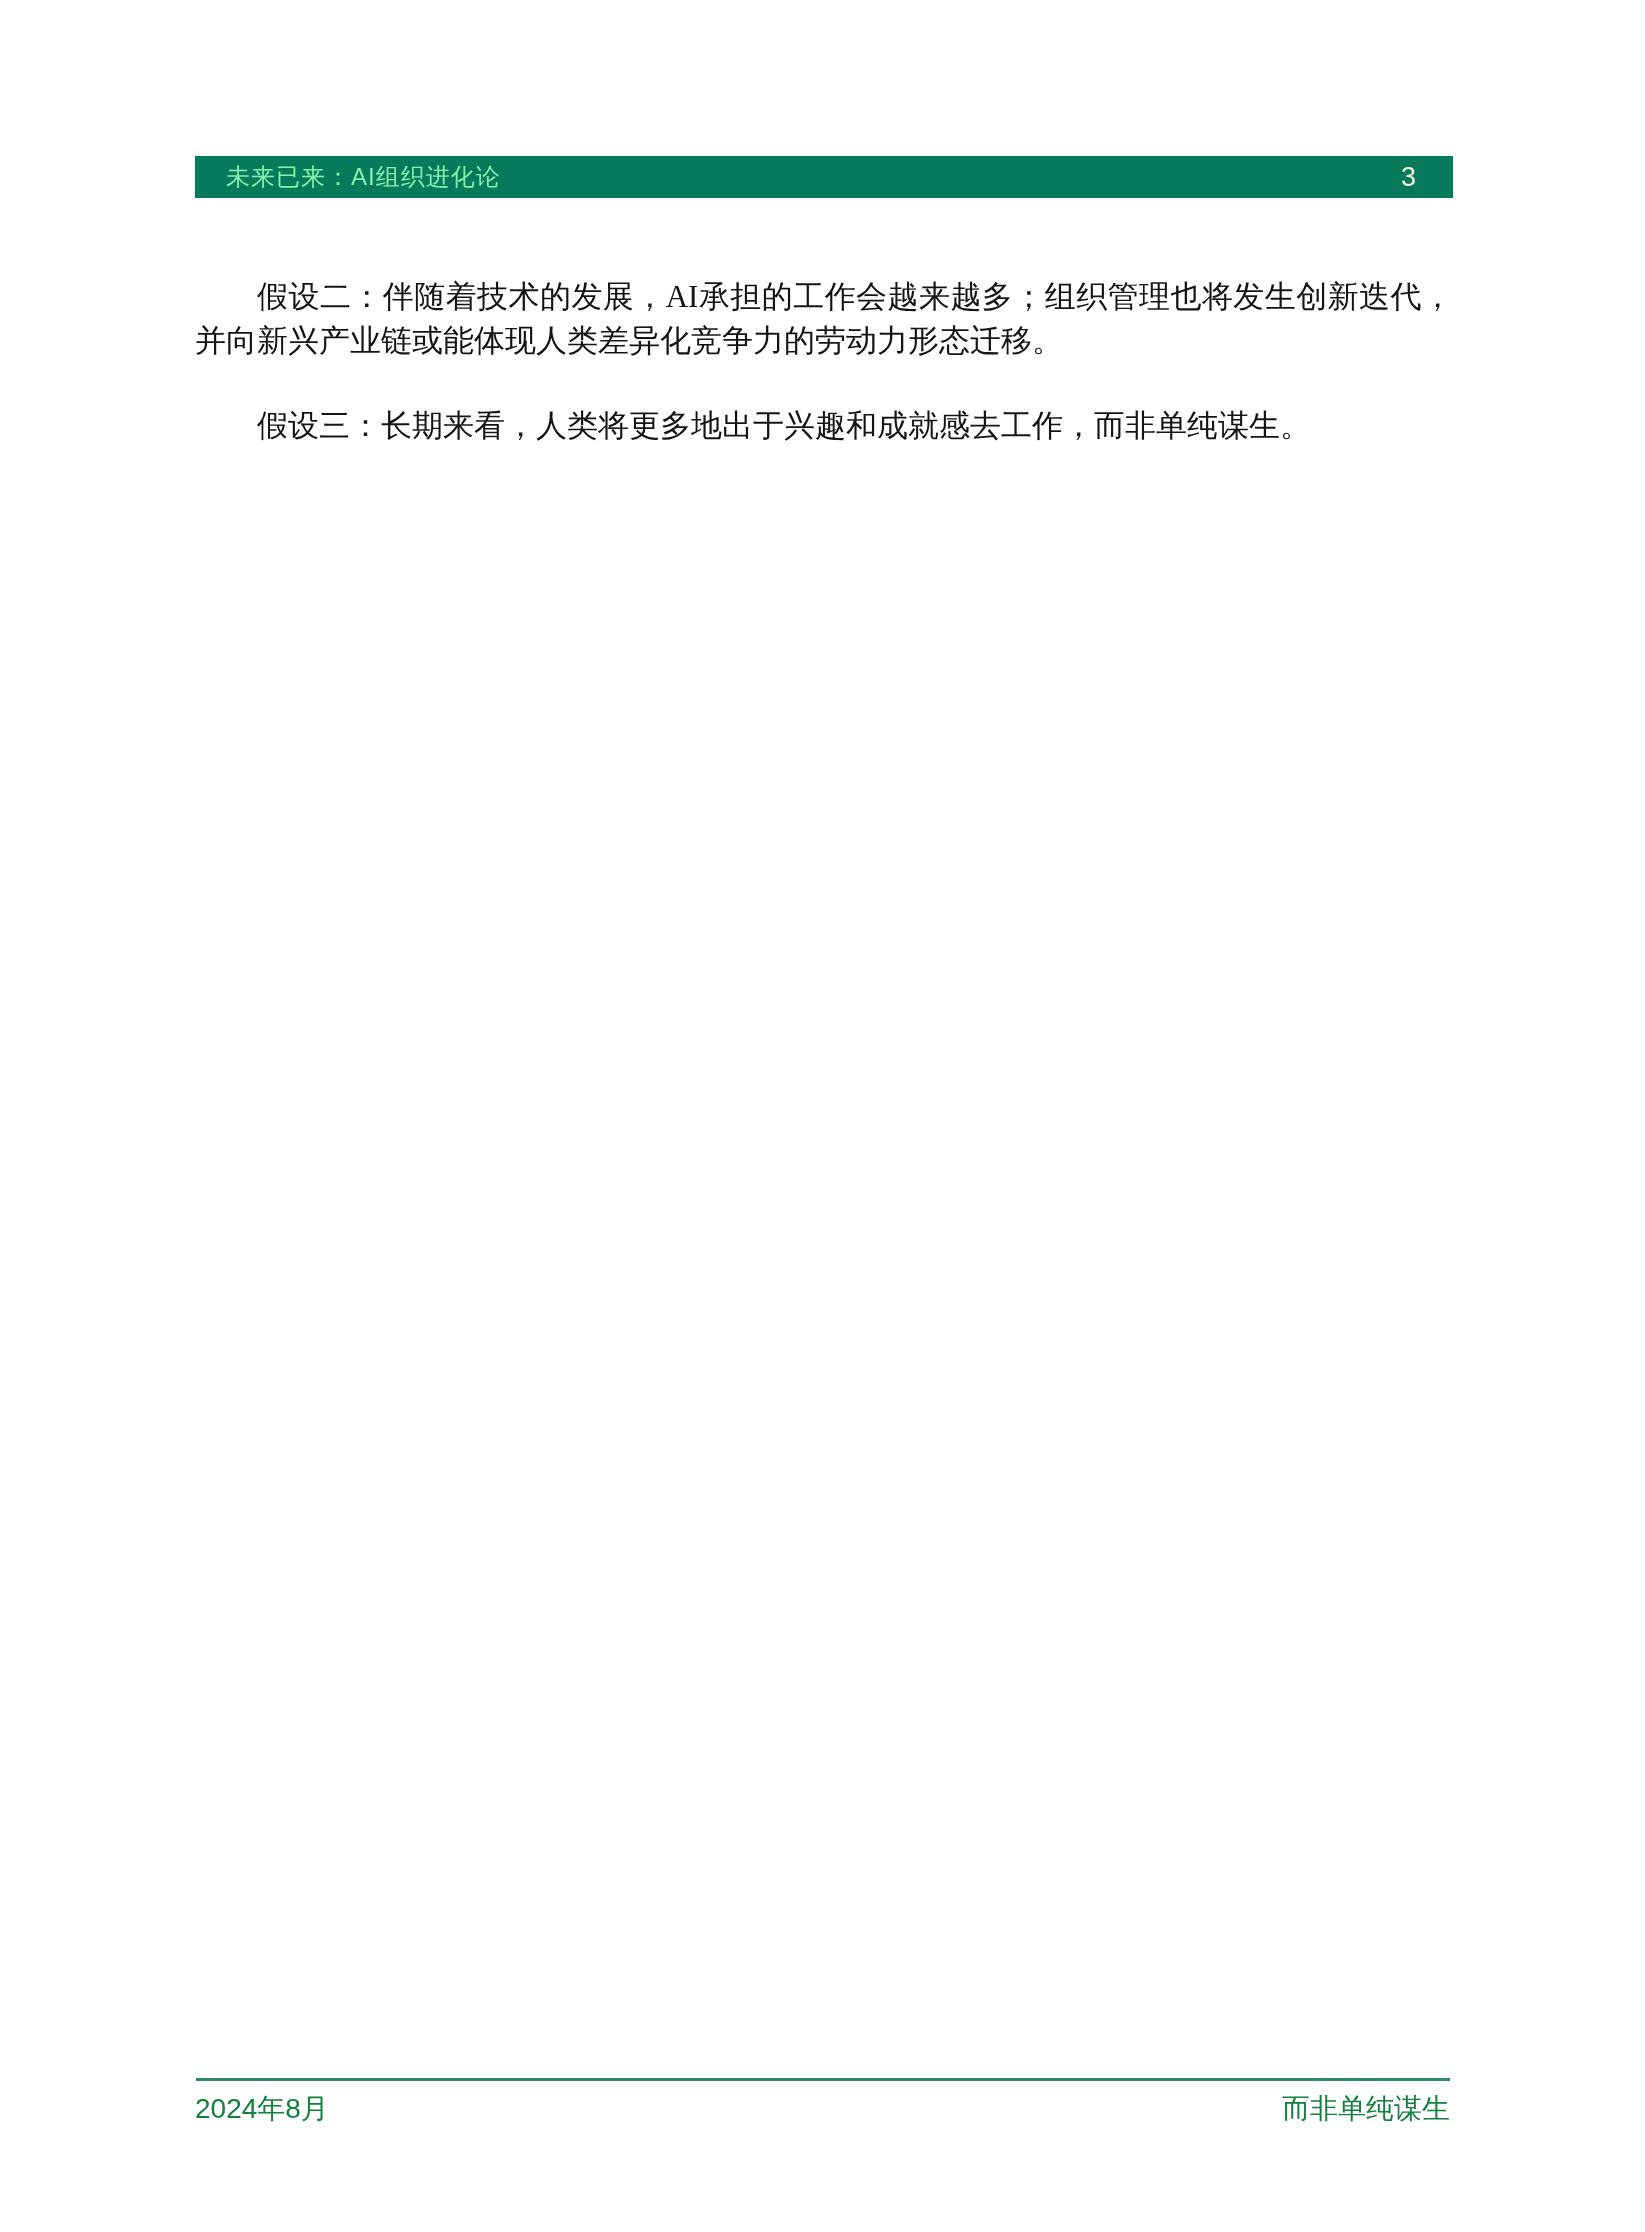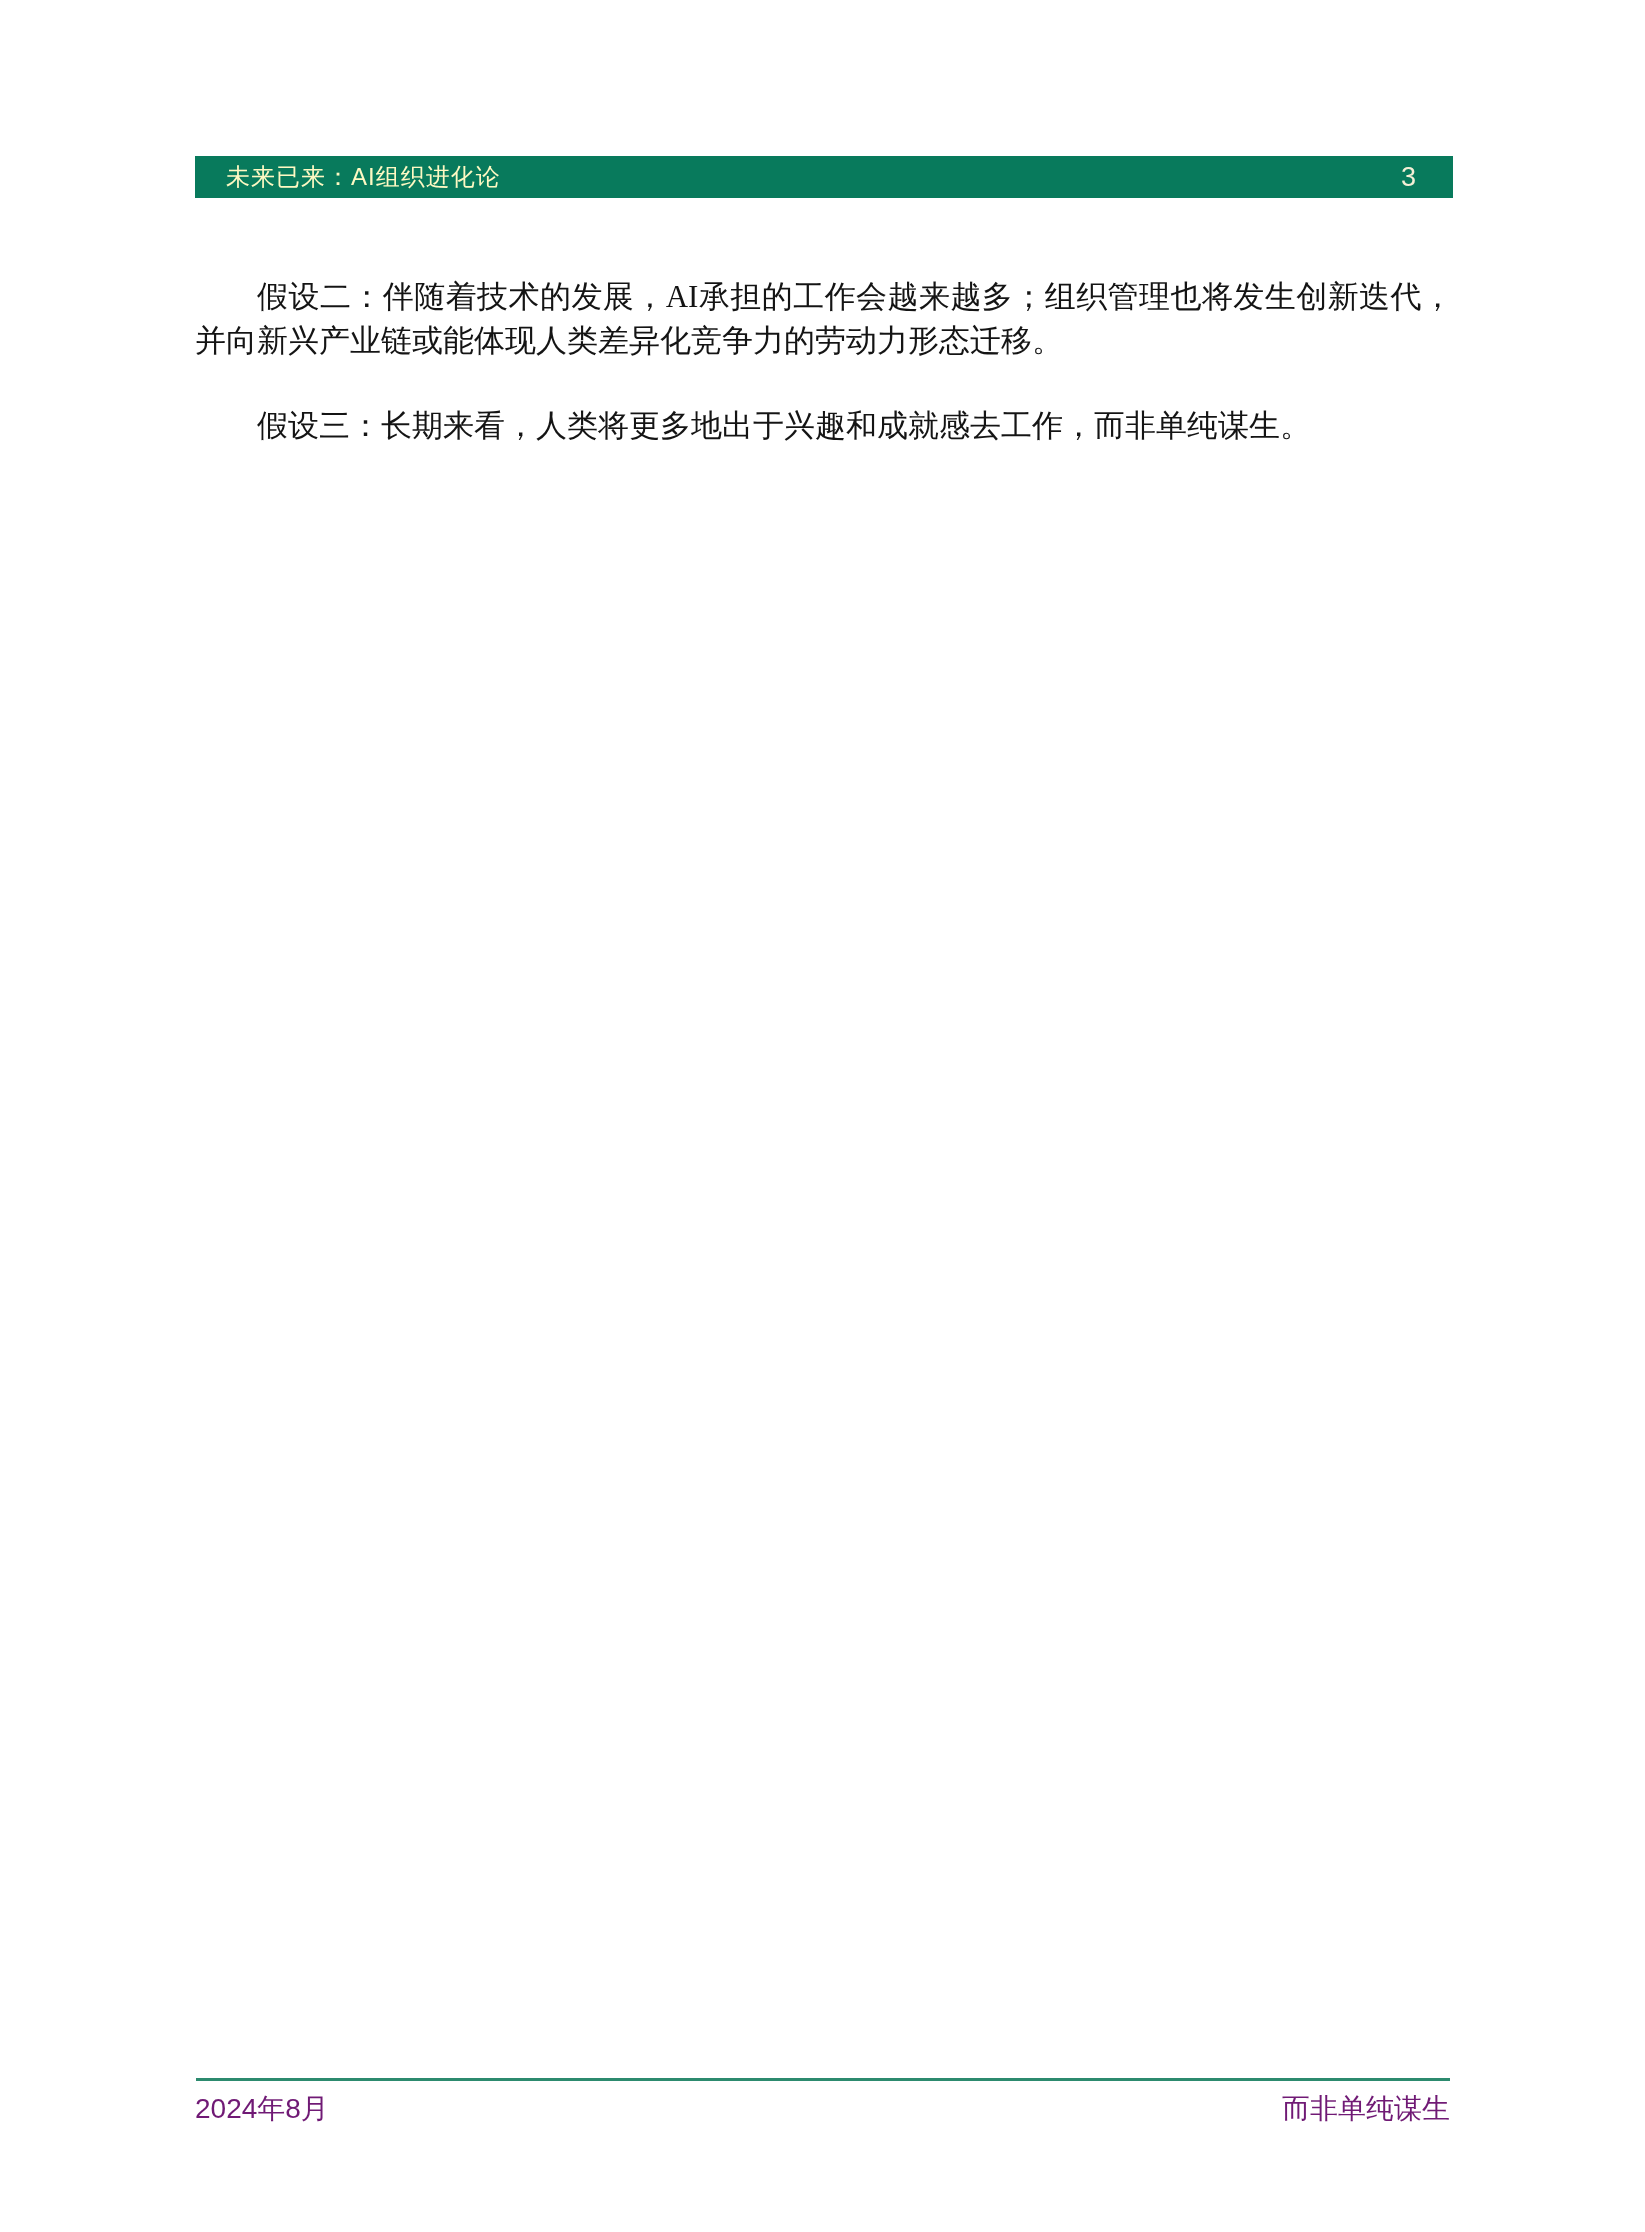--- a/index.html
+++ b/index.html
@@ -27,21 +27,21 @@
     height: 42px;
     background: #087a5c;
     box-sizing: border-box;
     display: flex;
     align-items: center;
     justify-content: space-between;
     padding: 0 37px 0 31px;
     font-family: "Liberation Sans", sans-serif;
   }
   .header-title {
-    color: #fef9c3;
+    color: #86efac;
     font-size: 24px;
     letter-spacing: 1px;
     white-space: nowrap;
   }
   .header-page {
     color: #f5efd6;
     font-size: 27px;
   }
   
   .body-block {
@@ -73,21 +73,21 @@
   .footer-row {
     position: absolute;
     left: 195px;
     top: 2090px;
     width: 1255px;
     display: flex;
     align-items: flex-start;
     justify-content: space-between;
     font-family: "Liberation Sans", sans-serif;
     font-size: 28px;
-    color: #701a75;
+    color: #15803d;
   }
   .footer-date, .footer-company { white-space: nowrap; }
 </style>
 </head>
 <body>
 
 <div class="page">
 
   <div class="header-bar">
     <span class="header-title">未来已来：AI组织进化论</span>

